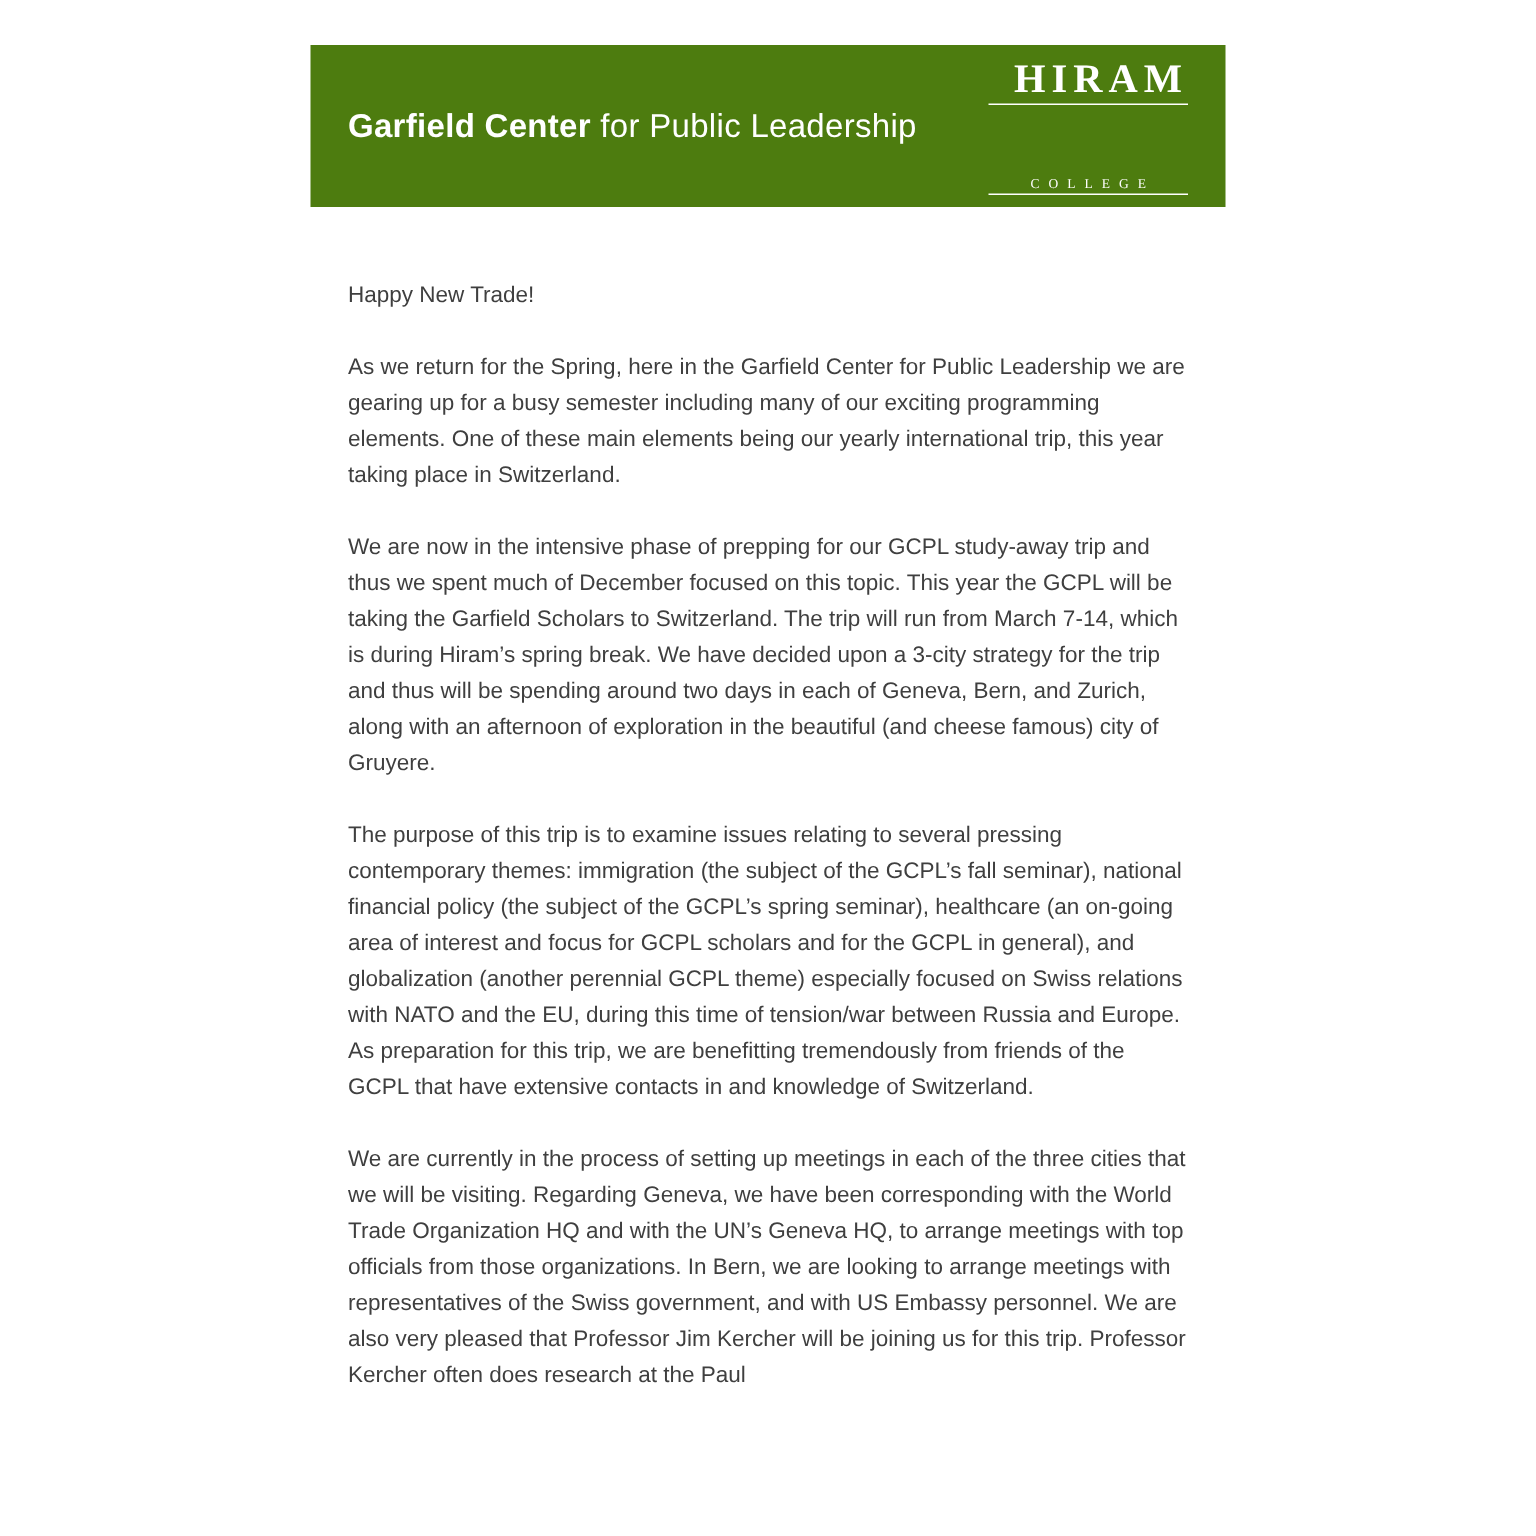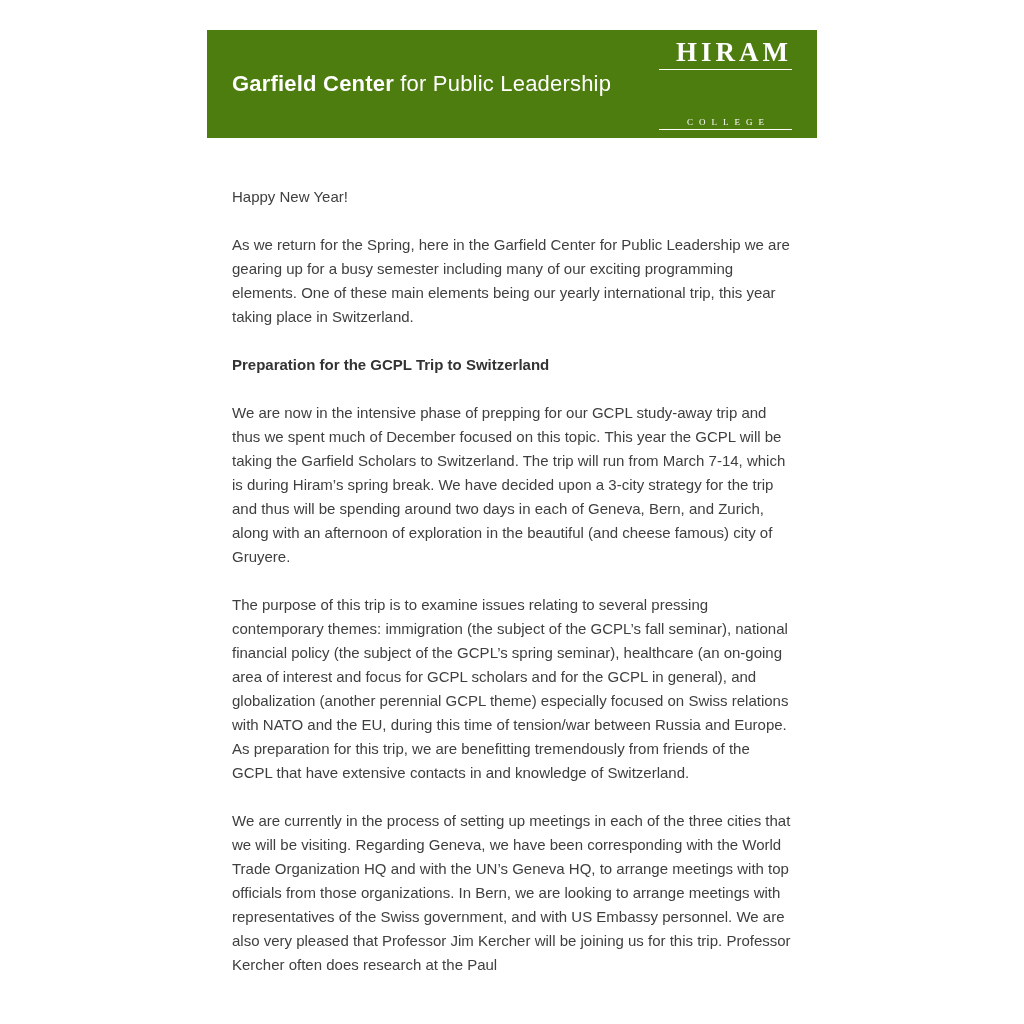--- a/index.html
+++ b/index.html
@@ -86,21 +86,20 @@
     </div>
     <div class="hiram-logo">
       <span class="hiram-word">HIRAM</span>
       <div class="college-row">
         <span class="college-word">COLLEGE</span>
       </div>
     </div>
   </div>
 
   <div class="email-body">
-    <p>Happy New Year!</p>
+    <p>Happy New Trade!</p>
     <p>As we return for the Spring, here in the Garfield Center for Public Leadership we are gearing up for a busy semester including many of our exciting programming elements. One of these main elements being our yearly international trip, this year taking place in Switzerland.</p>
-    <p class="section-heading">Preparation for the GCPL Trip to Switzerland</p>
     <p>We are now in the intensive phase of prepping for our GCPL study-away trip and thus we spent much of December focused on this topic. This year the GCPL will be taking the Garfield Scholars to Switzerland. The trip will run from March 7-14, which is during Hiram’s spring break. We have decided upon a 3-city strategy for the trip and thus will be spending around two days in each of Geneva, Bern, and Zurich, along with an afternoon of exploration in the beautiful (and cheese famous) city of Gruyere.</p>
     <p>The purpose of this trip is to examine issues relating to several pressing contemporary themes: immigration (the subject of the GCPL’s fall seminar), national financial policy (the subject of the GCPL’s spring seminar), healthcare (an on-going area of interest and focus for GCPL scholars and for the GCPL in general), and globalization (another perennial GCPL theme) especially focused on Swiss relations with NATO and the EU, during this time of tension/war between Russia and Europe. As preparation for this trip, we are benefitting tremendously from friends of the GCPL that have extensive contacts in and knowledge of Switzerland.</p>
     <p>We are currently in the process of setting up meetings in each of the three cities that we will be visiting. Regarding Geneva, we have been corresponding with the World Trade Organization HQ and with the UN’s Geneva HQ, to arrange meetings with top officials from those organizations. In Bern, we are looking to arrange meetings with representatives of the Swiss government, and with US Embassy personnel. We are also very pleased that Professor Jim Kercher will be joining us for this trip. Professor Kercher often does research at the Paul</p>
   </div>
 
 </div>
 
 </body></html>

